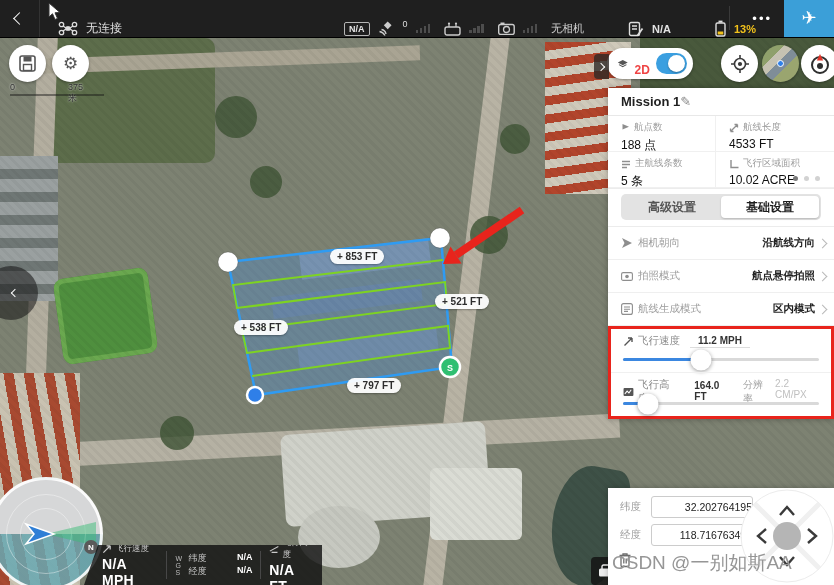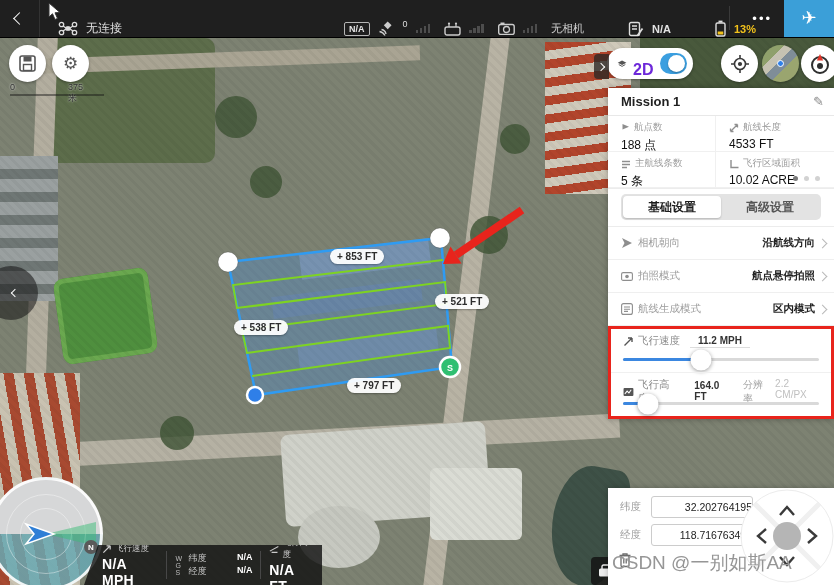--- a/index.html
+++ b/index.html
@@ -29,40 +29,40 @@
   .map-noise { position:absolute; inset:0; background:repeating-linear-gradient(45deg, rgba(0,0,0,.04) 0 3px, transparent 3px 7px); }
   .tree { position:absolute; border-radius:50%; background:#3e5434; opacity:.8; }
   .pill-label { position:absolute; background:rgba(255,255,255,.94); color:#2d2d2d; font-size:10px; font-weight:bold; padding:2px 7px; border-radius:9px; white-space:nowrap; z-index:4; box-shadow:0 1px 2px rgba(0,0,0,.3); }
   .hint-label { position:absolute; left:383px; top:148px; width:152px; height:27px; background:rgba(246,241,230,.85); color:#e8241c; font-size:15px; font-weight:bold; letter-spacing:2px; display:flex; align-items:center; justify-content:center; z-index:12; }
   .scale { position:absolute; left:10px; top:44px; z-index:3; color:#2e2e2e; font-size:9px; text-shadow:0 0 2px #fff; }
   .scale-line { position:absolute; left:0; top:12px; width:94px; height:2px; background:rgba(20,20,20,.45); }
   .scale-end { position:absolute; left:58px; top:0; }
 
   .circle-btn { position:absolute; width:37px; height:37px; border-radius:50%; background:#fff; display:flex; align-items:center; justify-content:center; box-shadow:0 1px 3px rgba(0,0,0,.35); z-index:6; }
   .mode-pill { position:absolute; left:607px; top:10px; width:86px; height:31px; border-radius:16px; background:#fff; display:flex; align-items:center; gap:6px; padding:0 6px 0 10px; box-shadow:0 1px 3px rgba(0,0,0,.35); z-index:6; }
-  .mode-txt { font-size:16px; font-weight:bold; color:#6d28d9;margin-top:12px; }
+  .mode-txt { font-size:12px; font-weight:bold; color:#ef4444;margin-top:12px; }
   .toggle { width:38px; height:21px; border-radius:11px; background:#3b9fe0; position:relative; }
   .toggle .dot { position:absolute; right:2px; top:2px; width:17px; height:17px; border-radius:50%; background:#fff; box-shadow:0 1px 2px rgba(0,0,0,.3); }
   .minimap { background:linear-gradient(135deg,#8fa06b 0 30%, #c6c2b2 30% 45%, #7f8d98 45% 62%, #9aa56f 62%); }
 
   .collapse-tab { position:absolute; left:594px; top:54px; width:15px; height:25px; background:rgba(45,40,38,.8); border-radius:4px 0 0 4px; color:#fff; z-index:9; display:flex; align-items:center; justify-content:center; }
   .chev { display:inline-block; width:6px; height:6px; border-right:1.8px solid #fff; border-top:1.8px solid #fff; transform:rotate(45deg); }
   .chev-grey { border-color:#b9b9b9; width:7px; height:7px; }
   .chev-back { border-color:#fff; width:9px; height:9px; transform:rotate(-135deg); }
 
   
   .instrument { position:absolute; left:-11px; top:439px; width:114px; height:114px; border-radius:50%; border:3px solid rgba(255,255,255,.9); background:linear-gradient(#d6d7d8 0 50%, rgba(104,168,178,.85) 50% 100%); z-index:6; overflow:hidden; }
   .ring { position:absolute; border-radius:50%; border:1px solid rgba(255,255,255,.4); }
   .n-badge { position:absolute; left:92px; top:60px; width:14px; height:14px; border-radius:50%; background:#5a5a5a; color:#fff; font-size:8px; font-weight:bold; display:flex; align-items:center; justify-content:center; }
 
   .layers-btn { position:absolute; left:591px; top:519px; width:30px; height:28px; border-radius:4px; background:rgba(20,20,20,.85); z-index:7; display:flex; align-items:center; justify-content:center; }
 
   
   .panel { position:absolute; left:608px; top:88px; width:226px; z-index:10; background:#fff; box-shadow:0 0 6px rgba(0,0,0,.3); }
-  .p-header { height:28px; display:flex; align-items:center; justify-content:space-between; padding:0 10px 0 13px; border-bottom:1px solid #e8e8e8; }
+  .p-header { height:28px; display:flex; align-items:center; padding:0 10px 0 13px; border-bottom:1px solid #e8e8e8; }
   .p-title { font-size:13px; font-weight:bold; color:#1f1f1f; }
   .pencil { color:#8a8a8a; font-size:13px; }
   .stats { display:grid; grid-template-columns:108px 118px; border-bottom:1px solid #ececec; }
   .stat { padding:5px 0 5px 13px; height:36px; border-bottom:1px solid #f0f0f0; position:relative; }
   .stat:nth-child(odd){ border-right:1px solid #f0f0f0; }
   .stat-label { font-size:9.5px; color:#9c9c9c; display:flex; align-items:center; gap:4px; }
   .stat-value { font-size:12px; font-weight:normal; color:#111; margin-top:3px; }
   .dots { position:absolute; right:14px; bottom:6px; display:flex; gap:6px; }
   .dots i { width:5px; height:5px; border-radius:50%; background:#d2d2d2; }
   .dots i.on { background:#7a7a7a; }
@@ -346,22 +346,22 @@
         <span class="dots">
             <i class="on"></i>
             <i></i>
             <i></i>
           </span>
       </div>
     </div>
 
     <div class="tabs-wrap">
       <div class="tabs">
+        <div class="tab">高级设置</div>
         <div class="tab active">基础设置</div>
-        <div class="tab">高级设置</div>
       </div>
     </div>
 
     <div class="s-row">
       <svg width="12" height="12" viewBox="0 0 12 12">
           <path d="M1 11 L11 6 L1 1 L3.5 6 Z" fill="#8e8e8e"></path>
         </svg>
       <span class="s-label">相机朝向</span>
       <span class="s-value">沿航线方向</span>
       <span class="chev chev-grey"></span>

